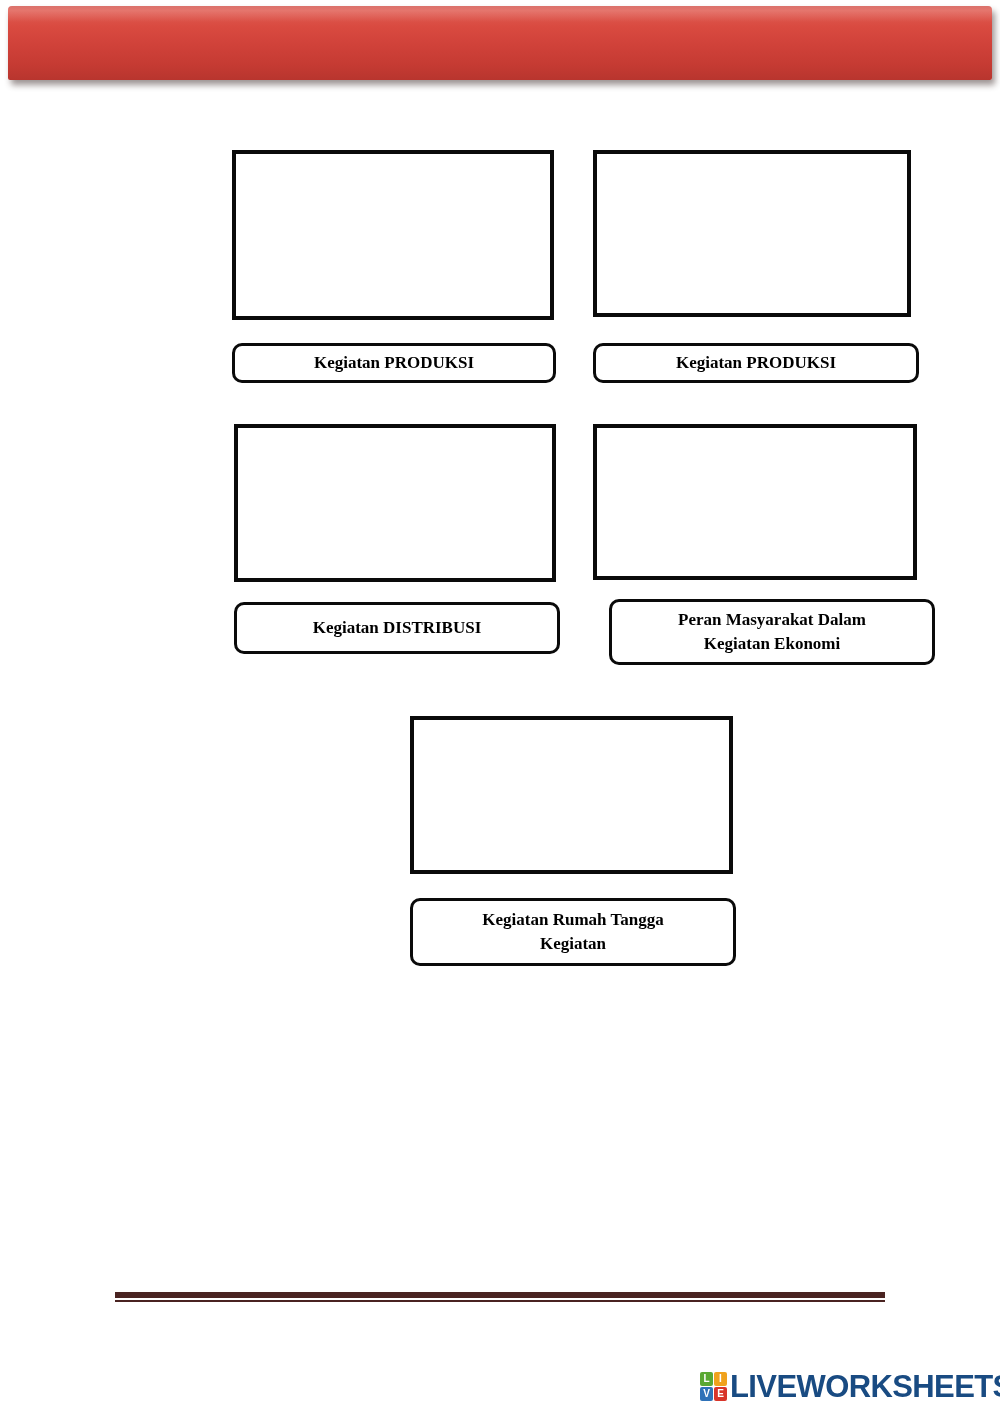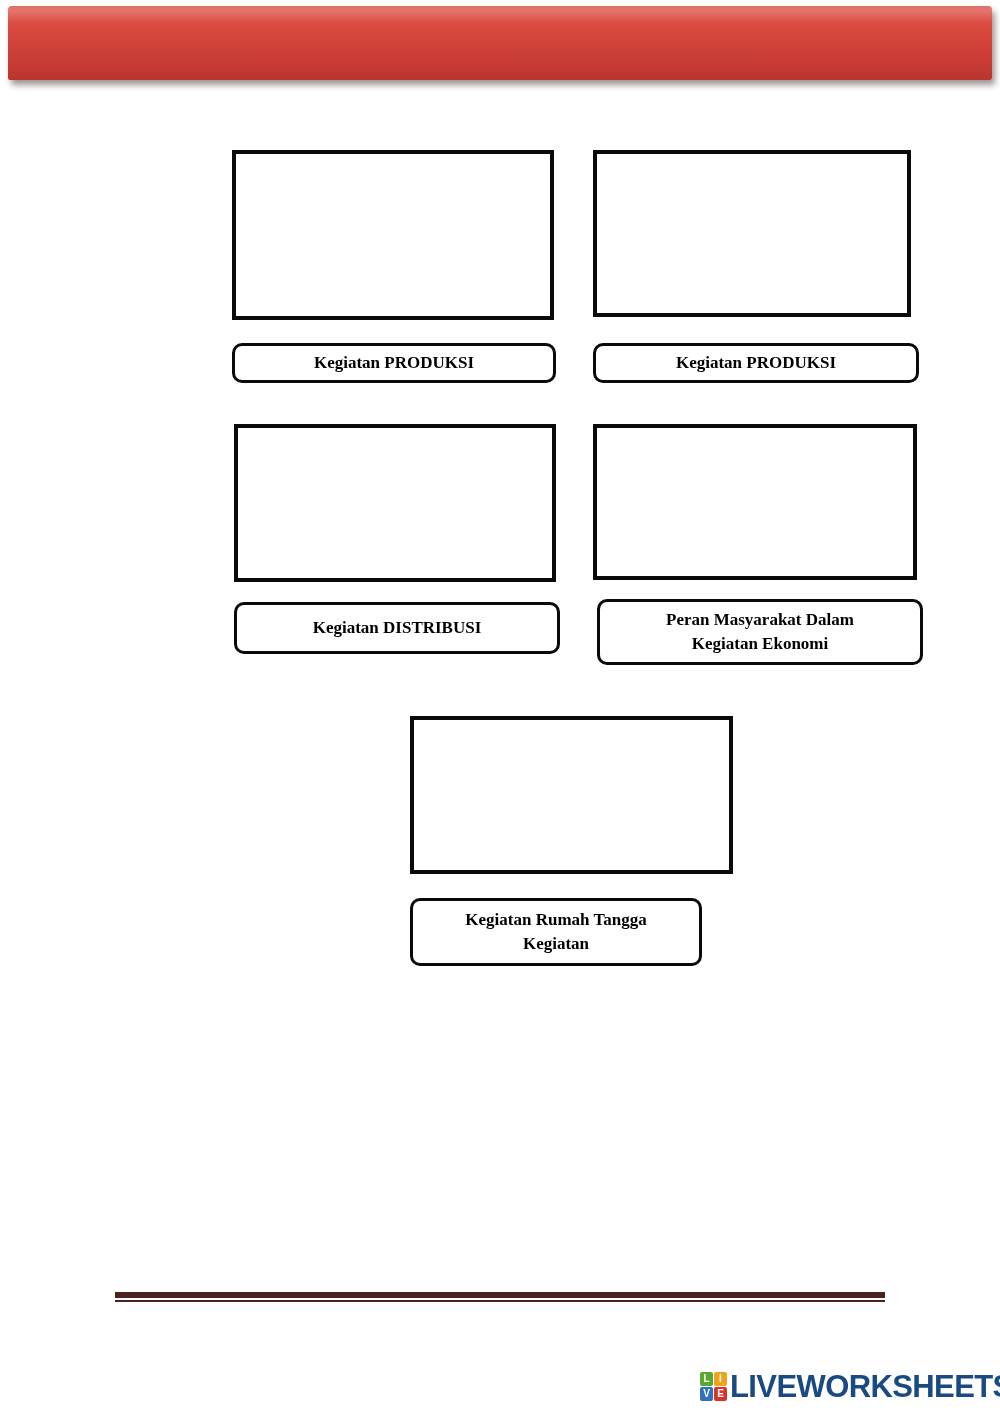--- a/index.html
+++ b/index.html
@@ -92,26 +92,26 @@
   #item-konsumsi .item-label { left: 0; top: 193px; width: 326px; height: 40px; }
 
   
   #item-distribusi { left: 234px; top: 424px; }
   #item-distribusi .answer-box { left: 0; top: 0; width: 322px; height: 158px; }
   #item-distribusi .item-label { left: 0; top: 178px; width: 326px; height: 52px; }
 
   
   #item-peran { left: 593px; top: 424px; }
   #item-peran .answer-box { left: 0; top: 0; width: 324px; height: 156px; }
-  #item-peran .item-label { left: 4px; top: 175px; width: 326px; height: 66px; }
+  #item-peran .item-label { left: 16px; top: 175px; width: 326px; height: 66px; }
 
   
   #item-rumahtangga { left: 410px; top: 716px; }
   #item-rumahtangga .answer-box { left: 0; top: 0; width: 323px; height: 158px; }
-  #item-rumahtangga .item-label { left: 0; top: 182px; width: 292px; height: 68px; }
+  #item-rumahtangga .item-label { left: 0; top: 182px; width: 326px; height: 68px; }
 
   
   .footer-rule {
     position: absolute;
     left: 115px;
     top: 1292px;
     width: 770px;
     height: 10px;
   }
   .footer-rule .rule-thick {

